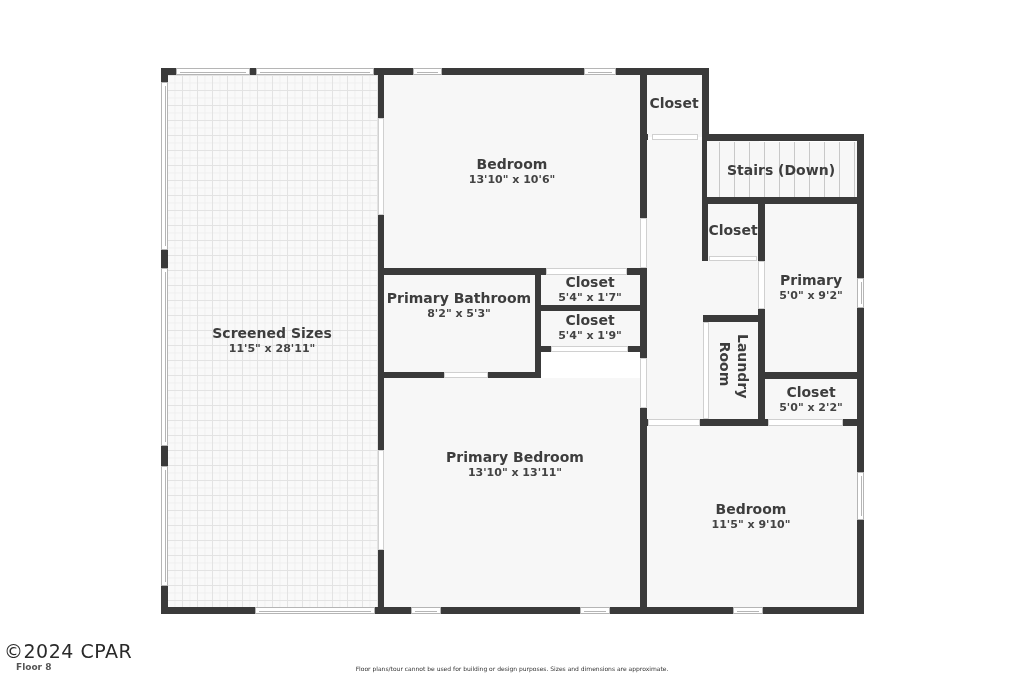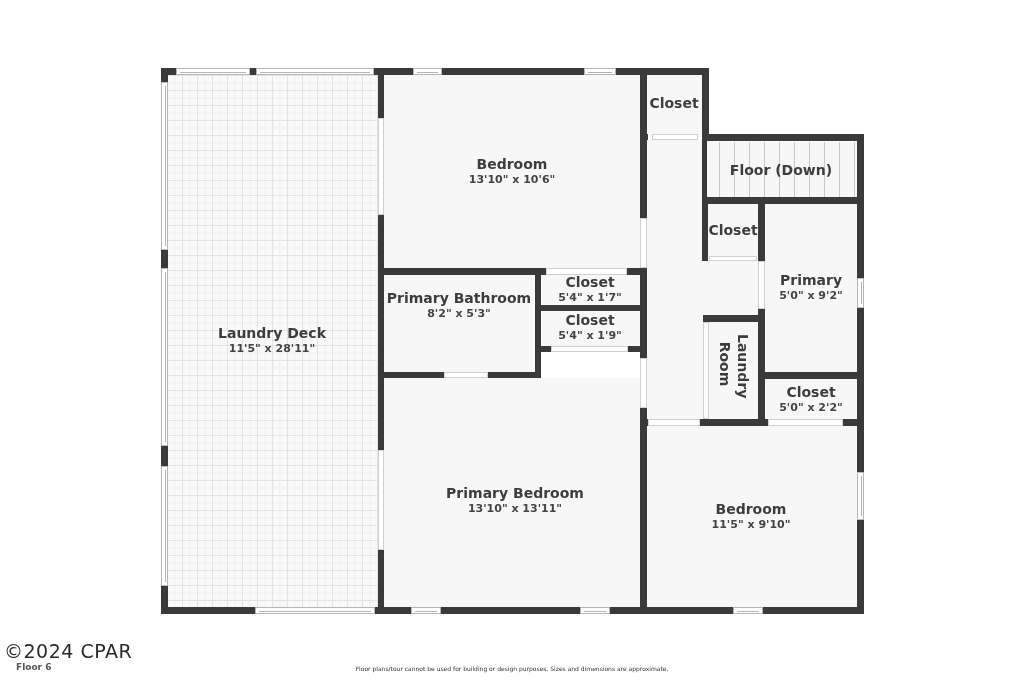--- a/index.html
+++ b/index.html
@@ -107,32 +107,32 @@
   <div class="win v" style="left:161px;top:268px;width:7px;height:178px;"></div>
   <div class="win v" style="left:161px;top:466px;width:7px;height:120px;"></div>
   <div class="win h" style="left:255px;top:607px;width:120px;height:7px;"></div>
   <div class="win h" style="left:411px;top:607px;width:30px;height:7px;"></div>
   <div class="win h" style="left:580px;top:607px;width:30px;height:7px;"></div>
   <div class="win h" style="left:733px;top:607px;width:30px;height:7px;"></div>
   <div class="win v" style="left:857px;top:278px;width:7px;height:30px;"></div>
   <div class="win v" style="left:857px;top:472px;width:7px;height:48px;"></div>
 
   <div class="label" style="left:272px;top:340px;">
-    <span class="name">Laundry Deck</span>
+    <span class="name">Screened Sizes</span>
     <span class="dims">11'5" x 28'11"</span>
   </div>
   <div class="label" style="left:512px;top:171px;">
     <span class="name">Bedroom</span>
     <span class="dims">13'10" x 10'6"</span>
   </div>
   <div class="label" style="left:674px;top:103px;">
     <span class="name">Closet</span>
   </div>
   <div class="label" style="left:781px;top:170px;">
-    <span class="name">Floor (Down)</span>
+    <span class="name">Stairs (Down)</span>
   </div>
   <div class="label" style="left:733px;top:230px;">
     <span class="name">Closet</span>
   </div>
   <div class="label" style="left:811px;top:287px;">
     <span class="name">Primary</span>
     <span class="dims">5'0" x 9'2"</span>
   </div>
   <div class="label" style="left:459px;top:305px;">
     <span class="name">Primary Bathroom</span>
@@ -146,25 +146,25 @@
     <span class="name">Closet</span>
     <span class="dims">5'4" x 1'9"</span>
   </div>
   <div class="label vertical" style="left:734px;top:364px;">
     <span class="name" style="white-space:normal;width:60px;">Laundry Room</span>
   </div>
   <div class="label" style="left:811px;top:399px;">
     <span class="name">Closet</span>
     <span class="dims">5'0" x 2'2"</span>
   </div>
-  <div class="label" style="left:515px;top:500px;">
+  <div class="label" style="left:515px;top:464px;">
     <span class="name">Primary Bedroom</span>
     <span class="dims">13'10" x 13'11"</span>
   </div>
   <div class="label" style="left:751px;top:516px;">
     <span class="name">Bedroom</span>
     <span class="dims">11'5" x 9'10"</span>
   </div>
 </div>
 
 <div class="copyright">©2024 CPAR</div>
-<div class="floor-label">Floor 6</div>
+<div class="floor-label">Floor 8</div>
 <div class="disclaimer">Floor plans/tour cannot be used for building or design purposes. Sizes and dimensions are approximate.</div>
 
 </body></html>

